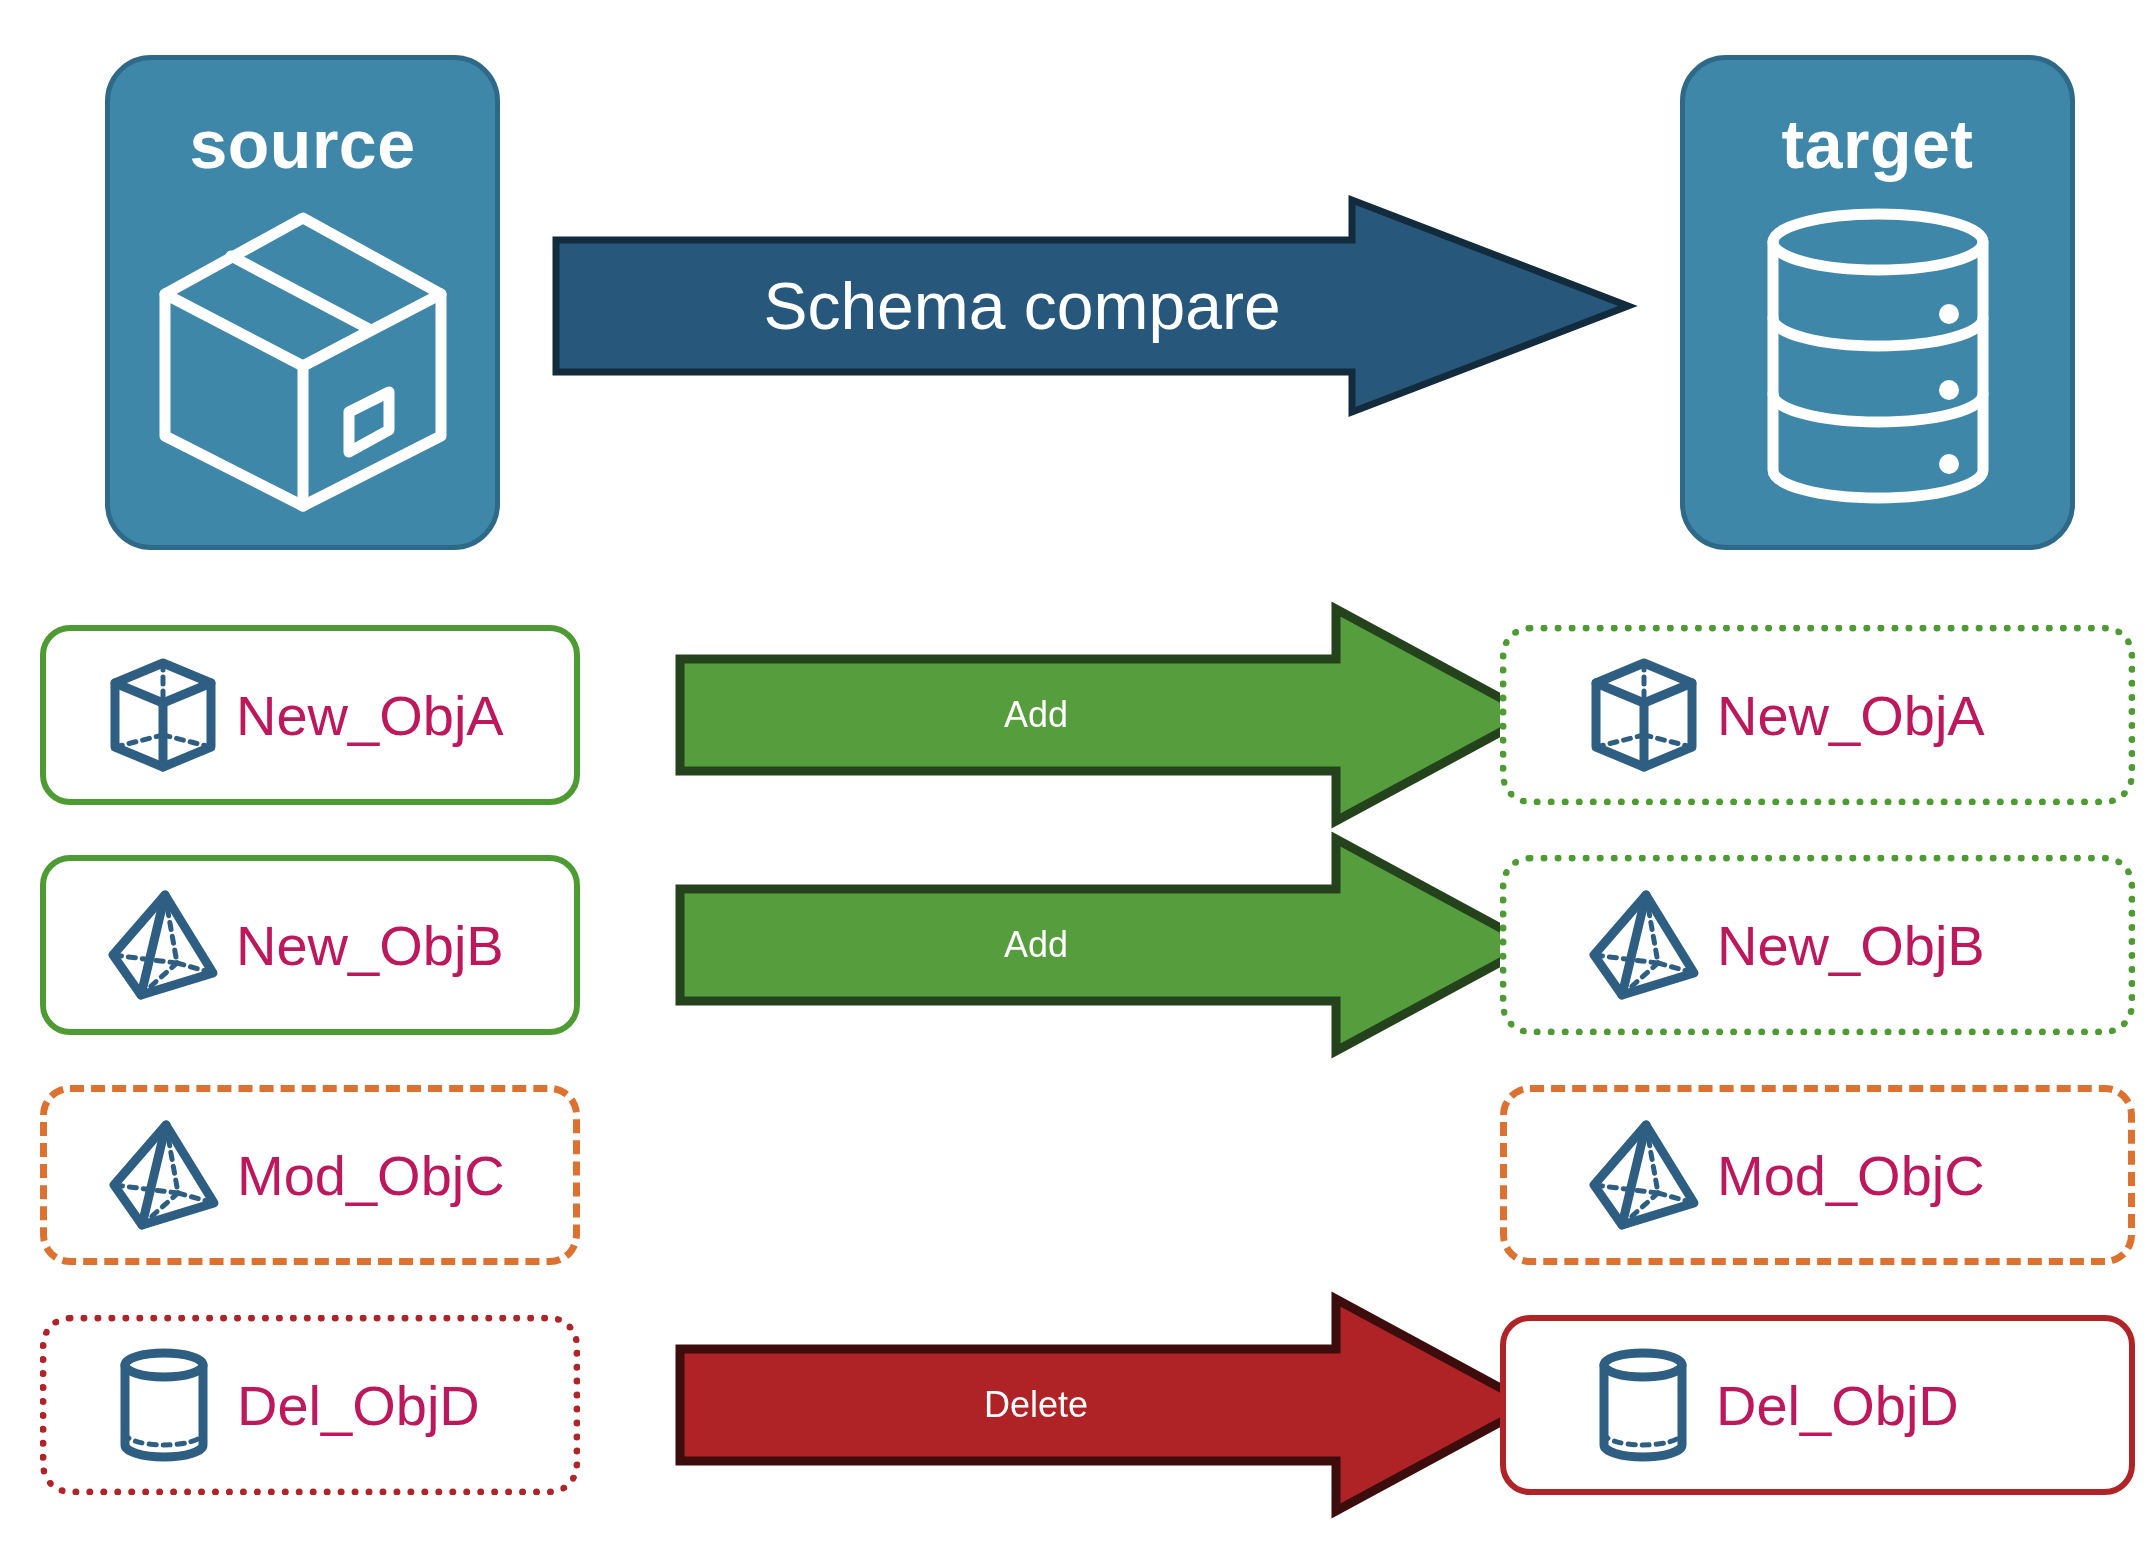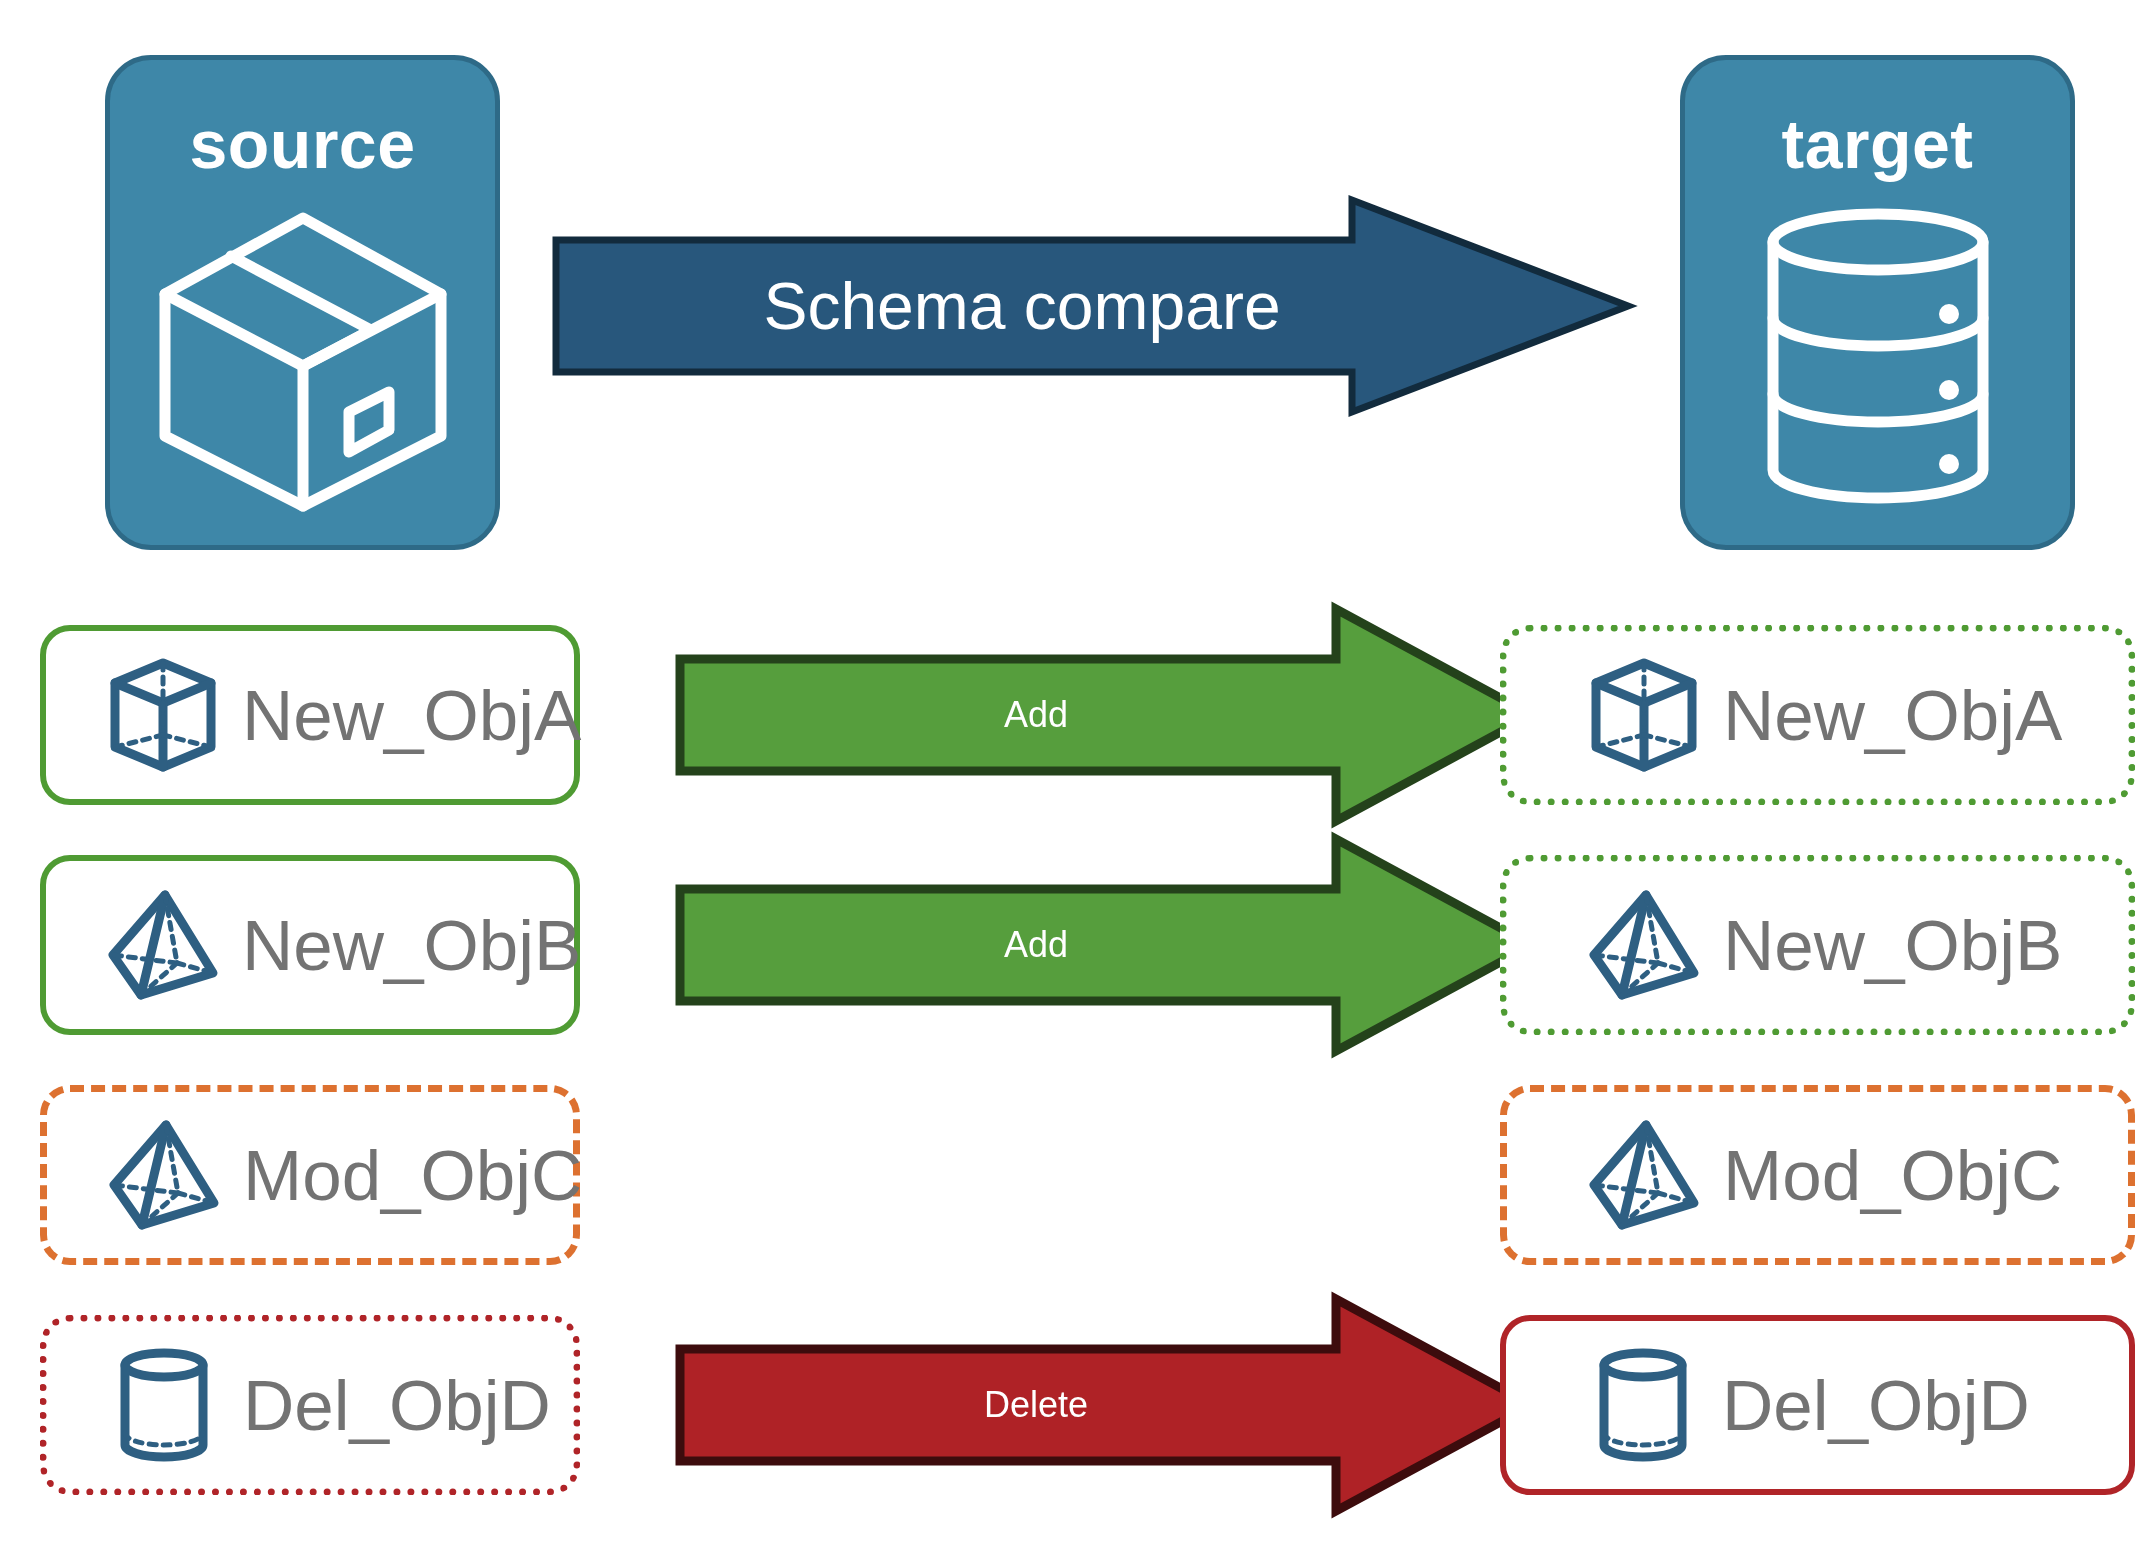--- a/index.html
+++ b/index.html
@@ -33,21 +33,21 @@
   #row-3{top:1315px;}
 
   .obj-box{position:absolute;box-sizing:border-box;background:#ffffff;
            border-radius:30px;display:flex;align-items:center;}
   .obj-box.left{left:40px;width:540px;height:180px;}
   .obj-box.right{left:1500px;width:635px;height:180px;}
 
   .obj-icon{flex:0 0 auto;margin-left:62px;width:110px;height:110px;
             display:flex;align-items:center;justify-content:center;}
   .obj-box.right .obj-icon{margin-left:82px;}
-  .obj-label{font-size:71px;color:#737373;margin-left:24px;white-space:nowrap;}
+  .obj-label{font-size:56px;color:#be185d;margin-left:18px;white-space:nowrap;}
 
   
   .bd-solid-green  {border:6px solid #4F9B33;}
   .bd-dotted-green {border:7px dotted #4F9B33;}
   .bd-dashed-orange{border:7px dashed #DD7130;}
   .bd-dotted-red   {border:7px dotted #B02428;}
   .bd-solid-red    {border:6px solid #B02428;}
 
   
   .act-arrow{position:absolute;left:676px;top:-20px;width:860px;height:220px;}

